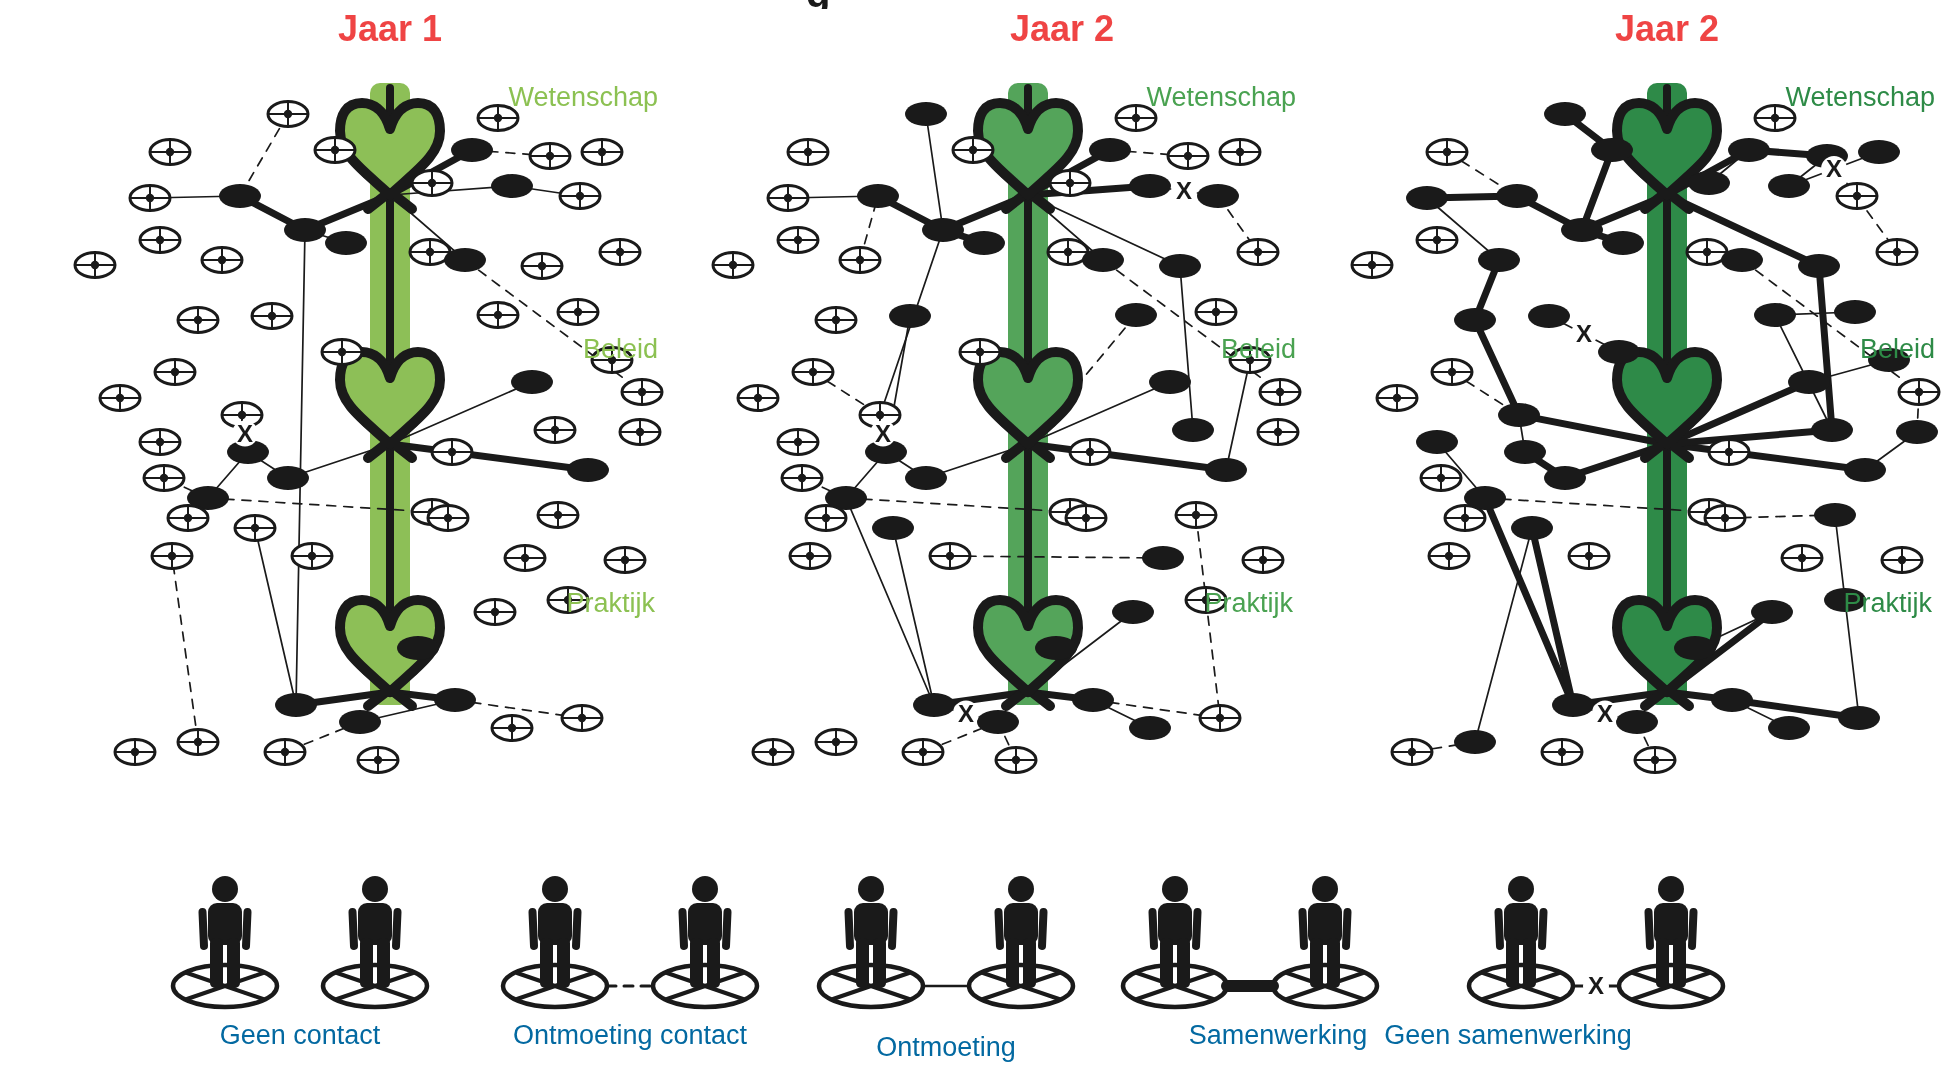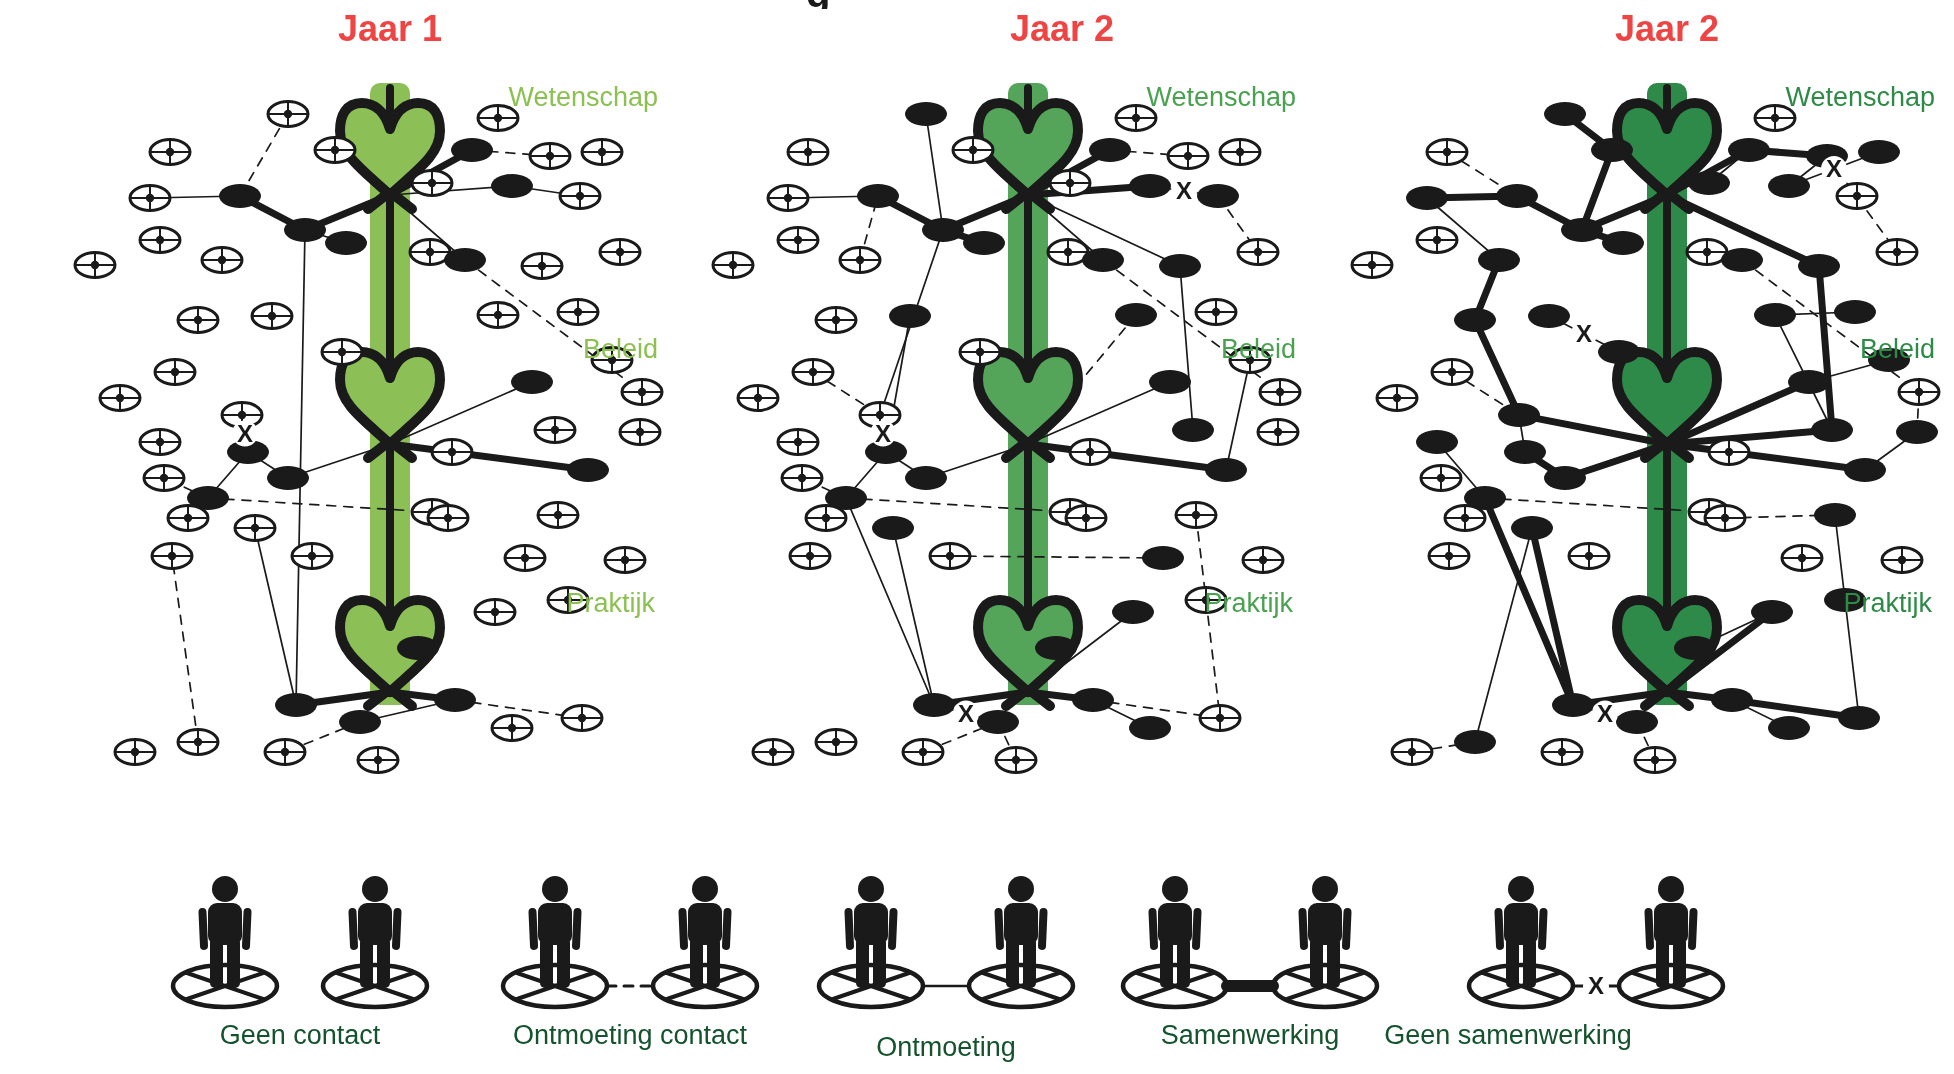--- a/index.html
+++ b/index.html
@@ -1,21 +1,21 @@
 <!DOCTYPE html>
 <html><head>
 <meta charset="utf-8">
 <style>
   html,body{margin:0;padding:0;background:#ffffff;}
   body{width:1954px;height:1074px;position:relative;overflow:hidden;
        font-family:"Liberation Sans", sans-serif;}
   .abs{position:absolute;}
   .jaar-title{font-size:36px;font-weight:bold;color:#ef4444;transform:translateX(-50%);white-space:nowrap;}
   .level-label{font-size:27px;white-space:nowrap;text-align:right;margin-left:42px;}
-  .legend-label{font-size:27px;color:#14532d;transform:translateX(-50%);white-space:nowrap;}
+  .legend-label{font-size:27px;color:#0369a1;transform:translateX(-50%);white-space:nowrap;}
   .gclip{left:806px;top:0;width:44px;height:9px;overflow:hidden;}
   .gclip span{display:block;margin-top:-29px;font-size:40px;font-weight:bold;color:#1a1a1a;}
   svg{position:absolute;left:0;top:0;}
 </style>
 </head>
 <body>
 
 <div class="abs gclip">
   <span>g</span>
 </div>
@@ -1300,14 +1300,14 @@
 <div class="abs level-label" style="right:658px;top:334px;color:#4aa251">Beleid</div>
 <div class="abs level-label" style="right:661px;top:588px;color:#4aa251">Praktijk</div>
 
 <div class="abs level-label" style="right:19px;top:82px;color:#2e8b47">Wetenschap</div>
 <div class="abs level-label" style="right:19px;top:334px;color:#2e8b47">Beleid</div>
 <div class="abs level-label" style="right:22px;top:588px;color:#2e8b47">Praktijk</div>
 
 <div class="abs legend-label" style="left:300px;top:1020px">Geen contact</div>
 <div class="abs legend-label" style="left:630px;top:1020px">Ontmoeting contact</div>
 <div class="abs legend-label" style="left:946px;top:1032px">Ontmoeting</div>
-<div class="abs legend-label" style="left:1250px;top:1020px">Samenwerking</div>
+<div class="abs legend-label" style="left:1278px;top:1020px">Samenwerking</div>
 <div class="abs legend-label" style="left:1508px;top:1020px">Geen samenwerking</div>
 
 </body></html>

